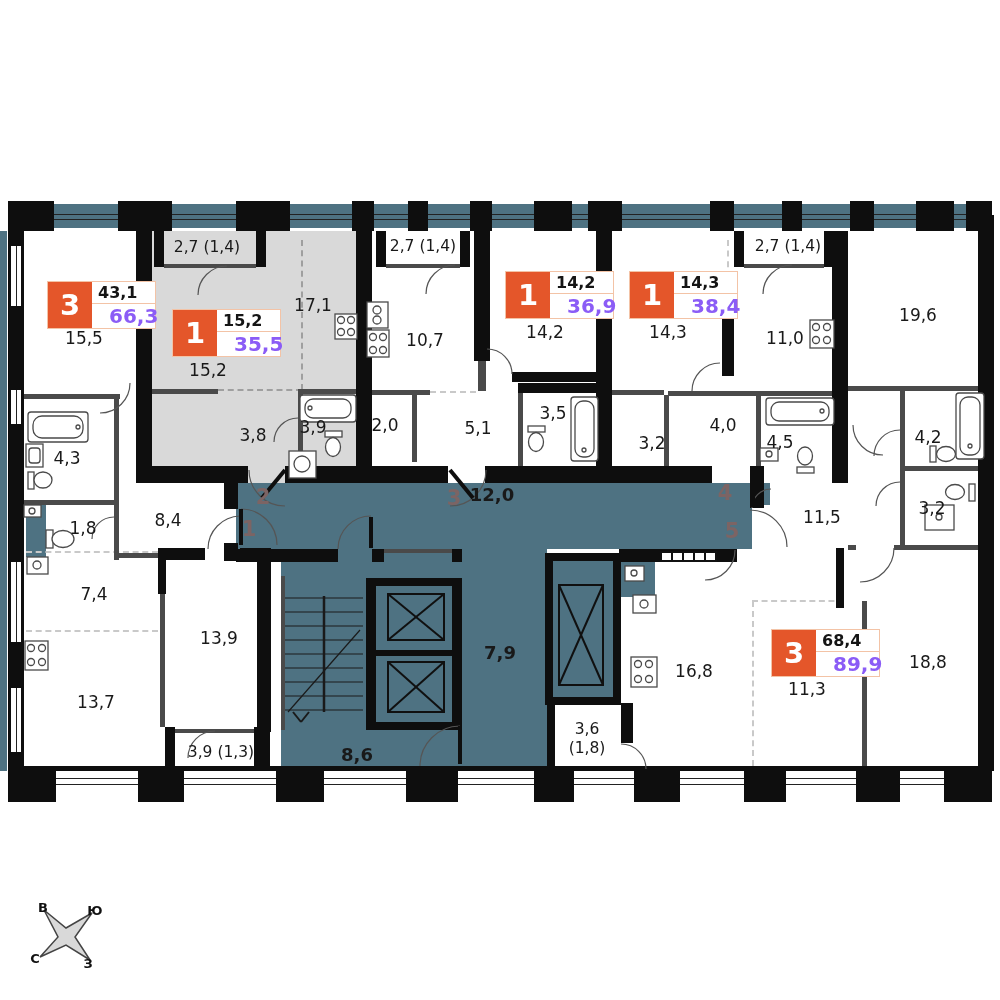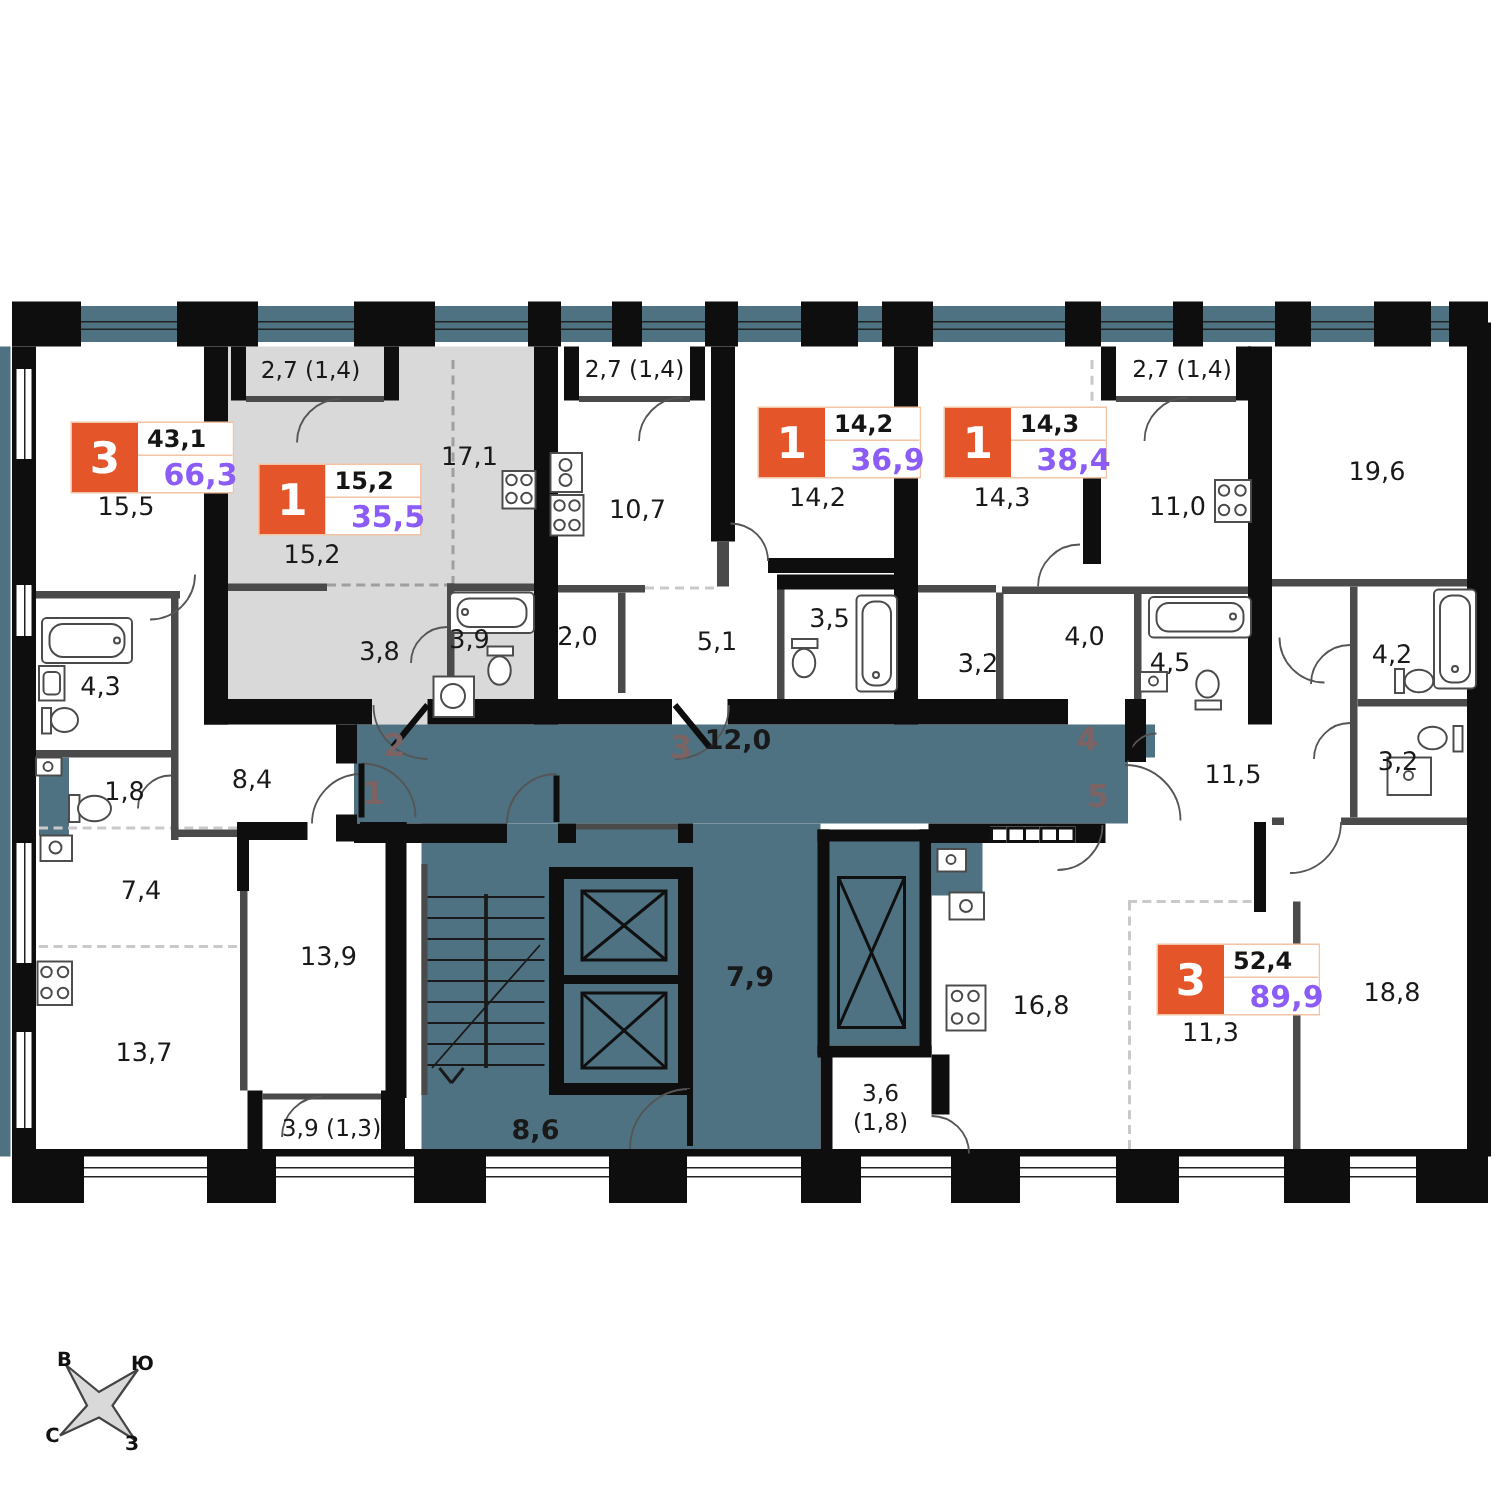--- a/index.html
+++ b/index.html
@@ -407,21 +407,21 @@
   <div class="badge" style="left:630px;top:272px">
     <div class="bq">1</div>
     <div class="bv">
         <div class="bl">14,3</div>
     <div class="bt">38,4</div>
       </div>
   </div>
   <div class="badge" style="left:772px;top:630px">
     <div class="bq">3</div>
     <div class="bv">
-        <div class="bl">52,4</div>
+        <div class="bl">68,4</div>
     <div class="bt">89,9</div>
       </div>
   </div>
 
   <div class="lab" style="left:84px;top:338px">15,5</div>
   <div class="lab" style="left:67px;top:458px">4,3</div>
   <div class="lab" style="left:83px;top:528px">1,8</div>
   <div class="lab" style="left:168px;top:520px">8,4</div>
   <div class="lab" style="left:94px;top:594px">7,4</div>
   <div class="lab" style="left:96px;top:702px">13,7</div>

